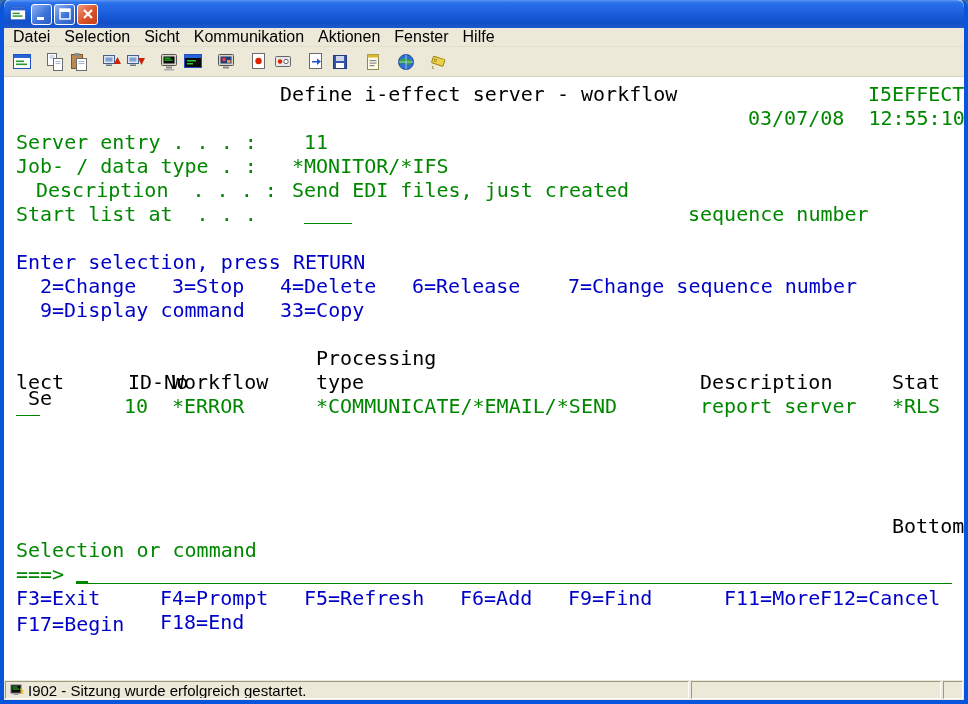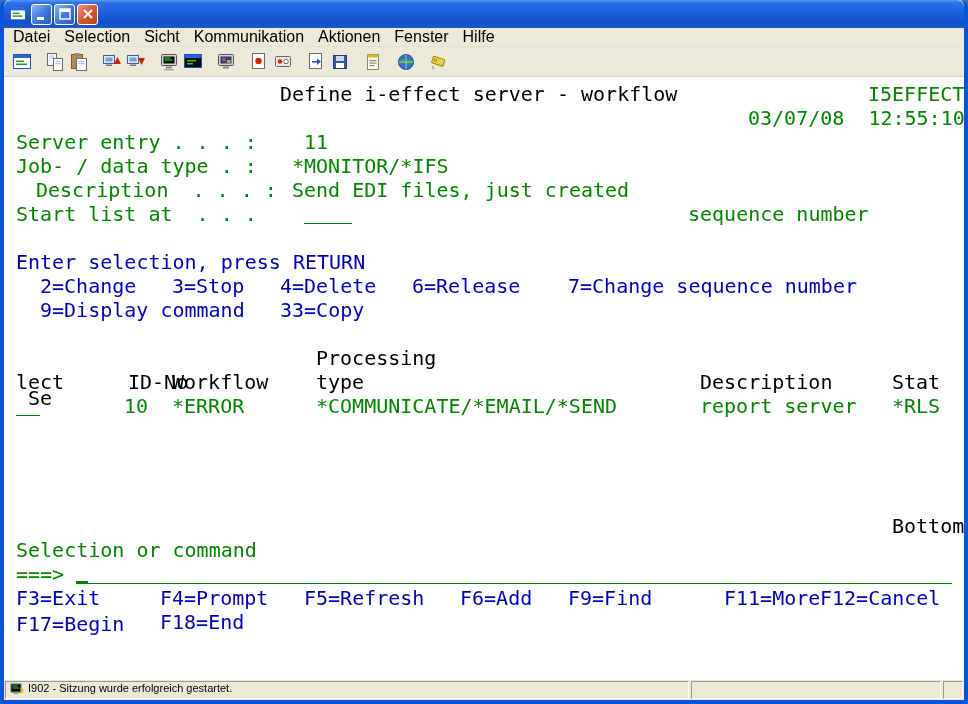--- a/index.html
+++ b/index.html
@@ -45,21 +45,21 @@
   }
   .tfield.green{color:#008700;}
   .tfield.blue{color:#0000c8;}
   .tfield.black{color:#000000;}
   .tinput{height:22px;border-bottom:1px solid #008700;}
   .cursor{position:absolute;left:0;bottom:-1px;width:12px;height:3px;background:#008700;}
   
   .statusbar{height:20px;display:flex;align-items:stretch;background:#ece9d8;padding:1px 1px 1px 1px;gap:2px;}
   .sbpanel{
     border:1px solid;border-color:#9d9a84 #ffffff #ffffff #9d9a84;
-    display:flex;align-items:flex-start;font-size:11px;color:#000;padding:0 4px;white-space:nowrap;overflow:hidden;
+    display:flex;align-items:center;font-size:15px;color:#000;padding:0 4px;white-space:nowrap;overflow:hidden;
   }
   .sbpanel.msg{flex:0 0 684px;}
   .sbpanel.mid{flex:0 0 250px;}
   .sbpanel.end{flex:1;}
   .sbicon{width:14px;height:14px;margin-right:4px;flex:0 0 auto;}
 </style>
 </head>
 <body>
 
 <div class="window">

